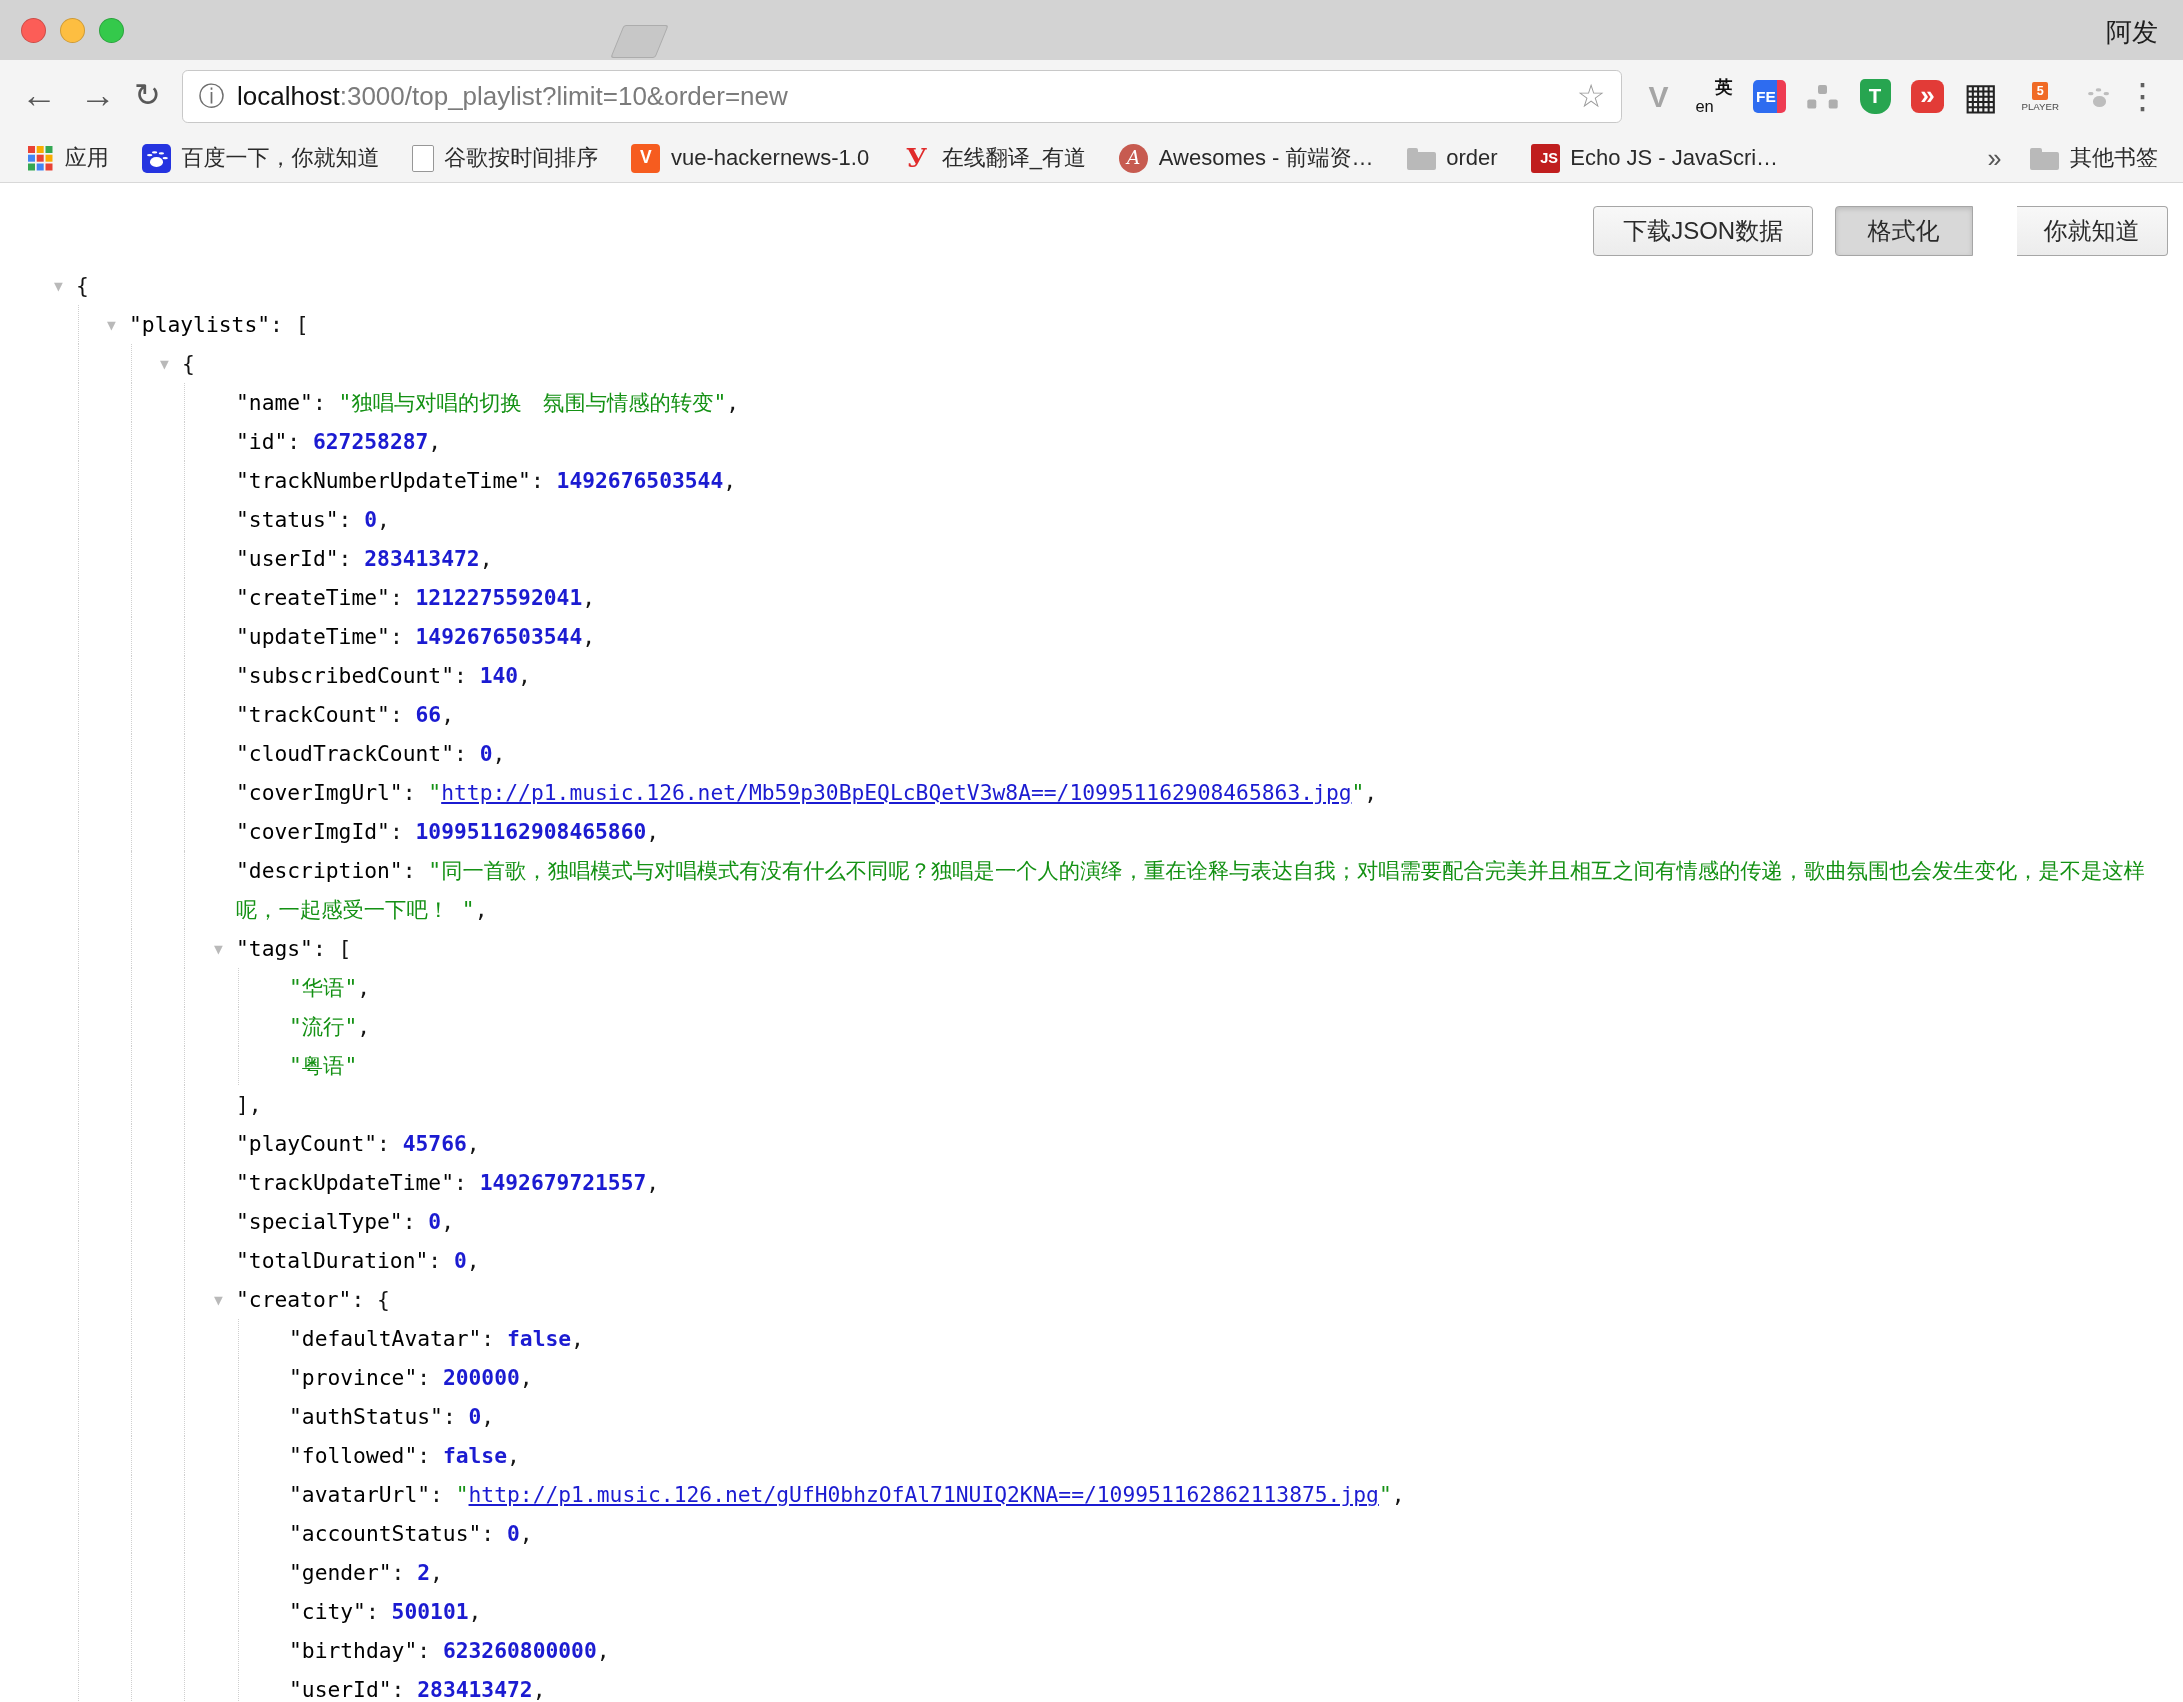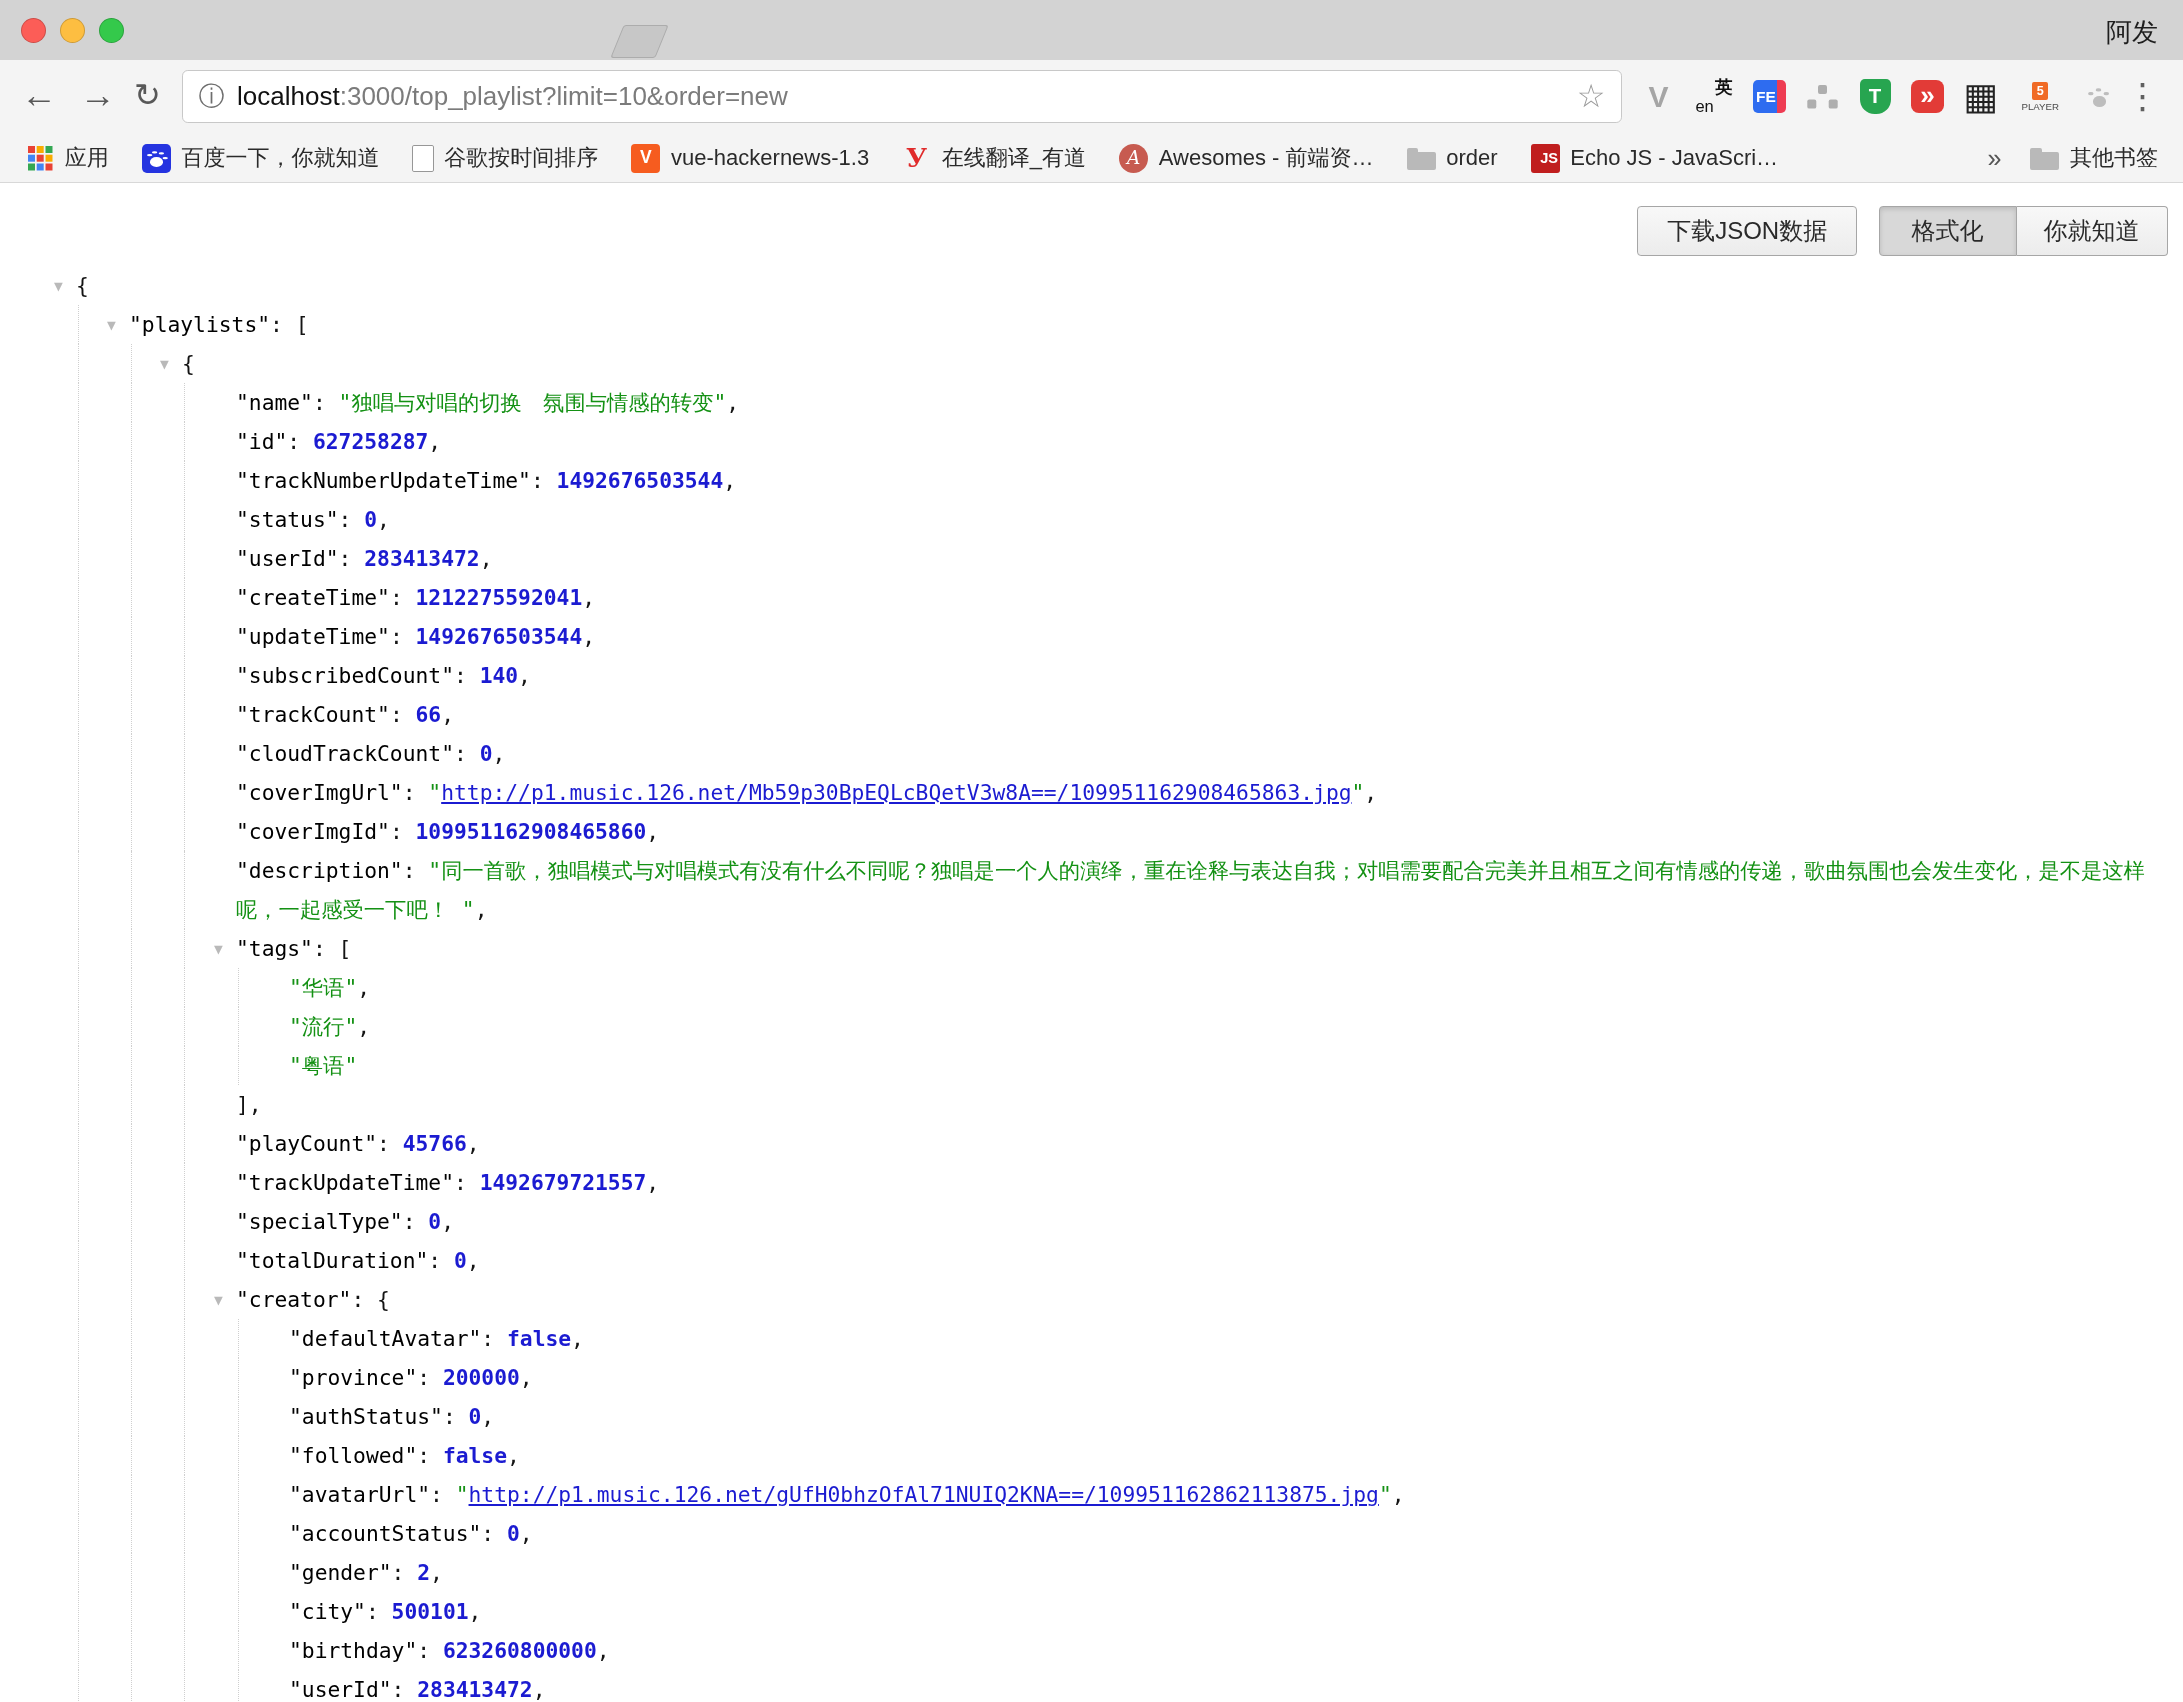--- a/index.html
+++ b/index.html
@@ -107,21 +107,21 @@
   .echojs-icon { background:#c01e1e; border-radius:2.9px;padding-left:8px; }
   .echojs-icon .bmg { color:#fff; font-weight:bold; font-size:14.6px; }
 
   
   .content { position:relative; background:#fff; height:1519px; overflow:hidden; }
   .actions { position:absolute; top:23px; right:15.5px; display:flex; z-index:2; }
   .btn { height:50px; font-size:24px; color:#2a2a2a; background:linear-gradient(#f8f8f8,#ececec);
          border:1px solid #a6a6a6; border-radius:3.9px; padding:2px 29px;
          font-family:"Liberation Sans", sans-serif; }
   .btn-download { margin-right:21.3px; }
-  .seg { display:flex; }
+  .seg { display:flex;gap:44px; }
   .btn-format { border-radius:3.9px 0 0 3.9px; background:#d8d8d8; border-right:1px solid #a6a6a6;
                 box-shadow:inset 0 1.9px 4.9px rgba(0,0,0,.14); padding:0 32px; }
   .btn-collapse { border-radius:0 3.9px 3.9px 0; border-left:none; padding:0 27px; }
 
   .json-tree { position:absolute; left:0; right:0; top:0; padding-top:83px; }
   .json-line { position:relative; font-family:"DejaVu Sans Mono", monospace; font-size:21.3px;
                line-height:39px; color:#141414; }
   .jguide { position:absolute; top:0; bottom:0; width:0; border-left:1.9px dotted #cfcfcf; }
   .jtri { position:absolute; top:0; width:23px; text-align:center; color:#b9b9b9; font-size:14.6px;
           cursor:pointer; }
@@ -202,21 +202,21 @@
         <span class="bmlabel" data-name="bookmark-label">百度一下，你就知道</span>
       </span>
       <span class="bm" data-name="bookmark-item">
         <span class="bmi page-icon" data-name="page-icon"></span>
         <span class="bmlabel" data-name="bookmark-label">谷歌按时间排序</span>
       </span>
       <span class="bm" data-name="bookmark-item">
         <span class="bmi vue-icon" data-name="vue-icon">
           <span class="bmg">V</span>
         </span>
-        <span class="bmlabel" data-name="bookmark-label">vue-hackernews-1.3</span>
+        <span class="bmlabel" data-name="bookmark-label">vue-hackernews-1.0</span>
       </span>
       <span class="bm" data-name="bookmark-item">
         <span class="bmi youdao-icon" data-name="youdao-icon">
           <span class="bmg">У</span>
         </span>
         <span class="bmlabel" data-name="bookmark-label">在线翻译_有道</span>
       </span>
       <span class="bm" data-name="bookmark-item">
         <span class="bmi awesomes-icon" data-name="awesomes-icon">
           <span class="bmg">A</span>

